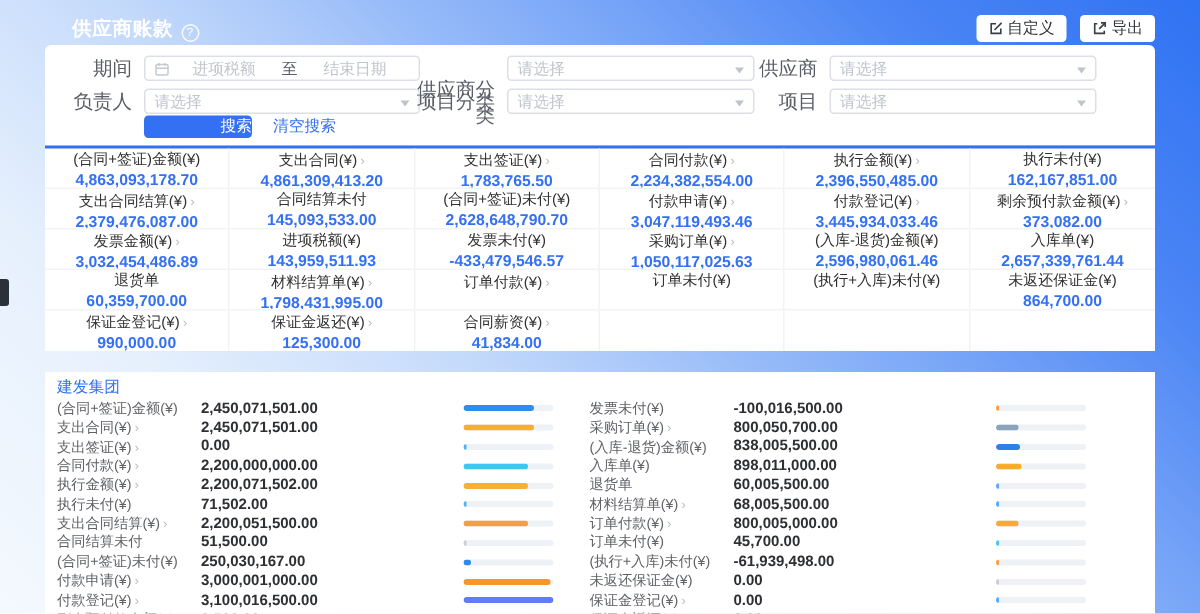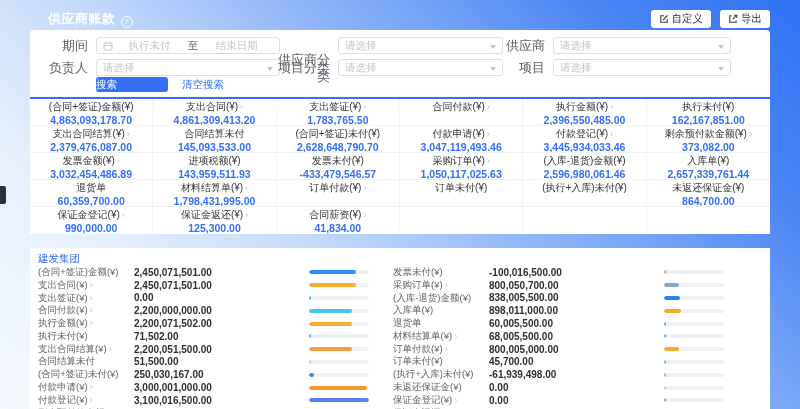--- a/index.html
+++ b/index.html
@@ -24,21 +24,21 @@
   .content{position:absolute;left:30px;top:30px;width:740px}
   .filter-card{position:relative;width:740px;height:67px;background:#fff;border-radius:4px 4px 0 0}
   .f-label{position:absolute;height:17px;line-height:17px;font-size:13px;color:#5a5e66;text-align:right}
   .f-input{position:absolute;height:17px;border:1px solid #dcdfe6;border-radius:3px;background:#fff;box-sizing:border-box;
     display:flex;align-items:center;font-size:10.5px;cursor:pointer;padding:0 6px}
   .ph{color:#c0c4cc;white-space:nowrap}
   .grow{flex:1;text-align:center}
   .sep{color:#5a5e66;font-size:10.5px;padding:0 2px}
   .caret{position:absolute;right:6px;top:6.5px;width:0;height:0;border-left:3.5px solid transparent;border-right:3.5px solid transparent;border-top:4px solid #c0c4cc}
   .search-btn{position:absolute;width:72px;height:15px;background:#3370f4;color:#fff;border:none;border-radius:3px;
-    font-size:10.5px;line-height:15px;text-align:left;cursor:pointer;padding:0;font-family:inherit}
+    font-size:10.5px;line-height:15px;text-align:right;cursor:pointer;padding:0;font-family:inherit}
   .clear-link{position:absolute;font-size:10.5px;line-height:15px;color:#3370f4;cursor:pointer;text-decoration:none}
   
   .stats-card{position:relative;width:740px;height:137px;background:#fff;border-top:2px solid #3370f4;box-sizing:border-box}
   .stats-grid{display:grid;grid-template-columns:repeat(6,1fr);grid-auto-rows:27px}
   .stat-cell{border-right:1px solid #f2f3f7;border-bottom:1px solid #f2f3f7;box-sizing:border-box;text-align:center;padding-top:2px;overflow:hidden}
   .stat-cell:nth-child(6n){border-right:none}
   .stat-cell:nth-child(n+25){border-bottom:none}
   .stat-label{font-size:10px;color:#303133;line-height:12px;white-space:nowrap}
   .chev{color:#b9bec7;font-size:9px;margin-left:2px}
   .stat-value{font-size:10.5px;font-weight:bold;color:#3370f4;line-height:12px;margin-top:1px;white-space:nowrap}
@@ -86,21 +86,21 @@
 
 <div class="content">
 
   <div class="filter-card">
     <div class="f-label" style="left:16px;top:7px;width:42px">期间</div>
     <div class="f-input" style="left:66px;top:7px;width:184px">
       <svg width="10" height="10" viewBox="0 0 10 10" fill="none" stroke="#c5cad2" stroke-width="1">
         <rect x="1" y="2" width="8" height="7" rx="1"></rect>
           <path d="M3 1v2M7 1v2M1 4.5h8"></path>
       </svg>
-      <span class="ph grow">执行未付</span>
+      <span class="ph grow">进项税额</span>
       <span class="sep">至</span>
       <span class="ph grow">结束日期</span>
     </div>
     <div class="f-label" style="left:240px;top:21px;width:60px">供应商分类</div>
     <div class="f-input" style="left:308px;top:7px;width:165px">
       <span class="ph">请选择</span>
       <i class="caret"></i>
     </div>
     <div class="f-label" style="left:447px;top:7px;width:68px">供应商</div>
     <div class="f-input" style="left:523px;top:7px;width:178px">
@@ -137,20 +137,21 @@
         <div class="stat-cell">
           <div class="stat-label"><span>支出合同(¥)</span><span class="chev">›</span></div>
           <div class="stat-value">4,861,309,413.20</div>
         </div>
         <div class="stat-cell">
           <div class="stat-label"><span>支出签证(¥)</span><span class="chev">›</span></div>
           <div class="stat-value">1,783,765.50</div>
         </div>
         <div class="stat-cell">
           <div class="stat-label"><span>合同付款(¥)</span><span class="chev">›</span></div>
+          <div class="stat-value">2,234,382,554.00</div>
         </div>
         <div class="stat-cell">
           <div class="stat-label"><span>执行金额(¥)</span><span class="chev">›</span></div>
           <div class="stat-value">2,396,550,485.00</div>
         </div>
         <div class="stat-cell">
           <div class="stat-label"><span>执行未付(¥)</span></div>
           <div class="stat-value">162,167,851.00</div>
         </div>
         <div class="stat-cell">

